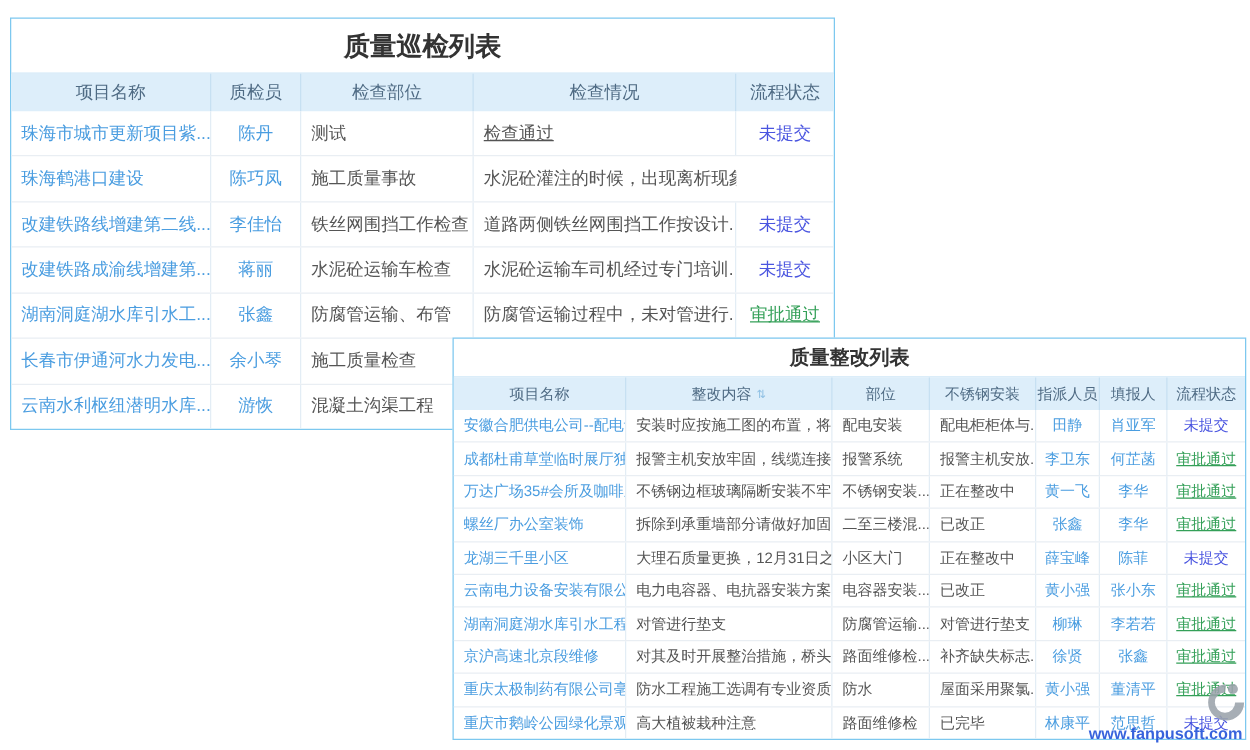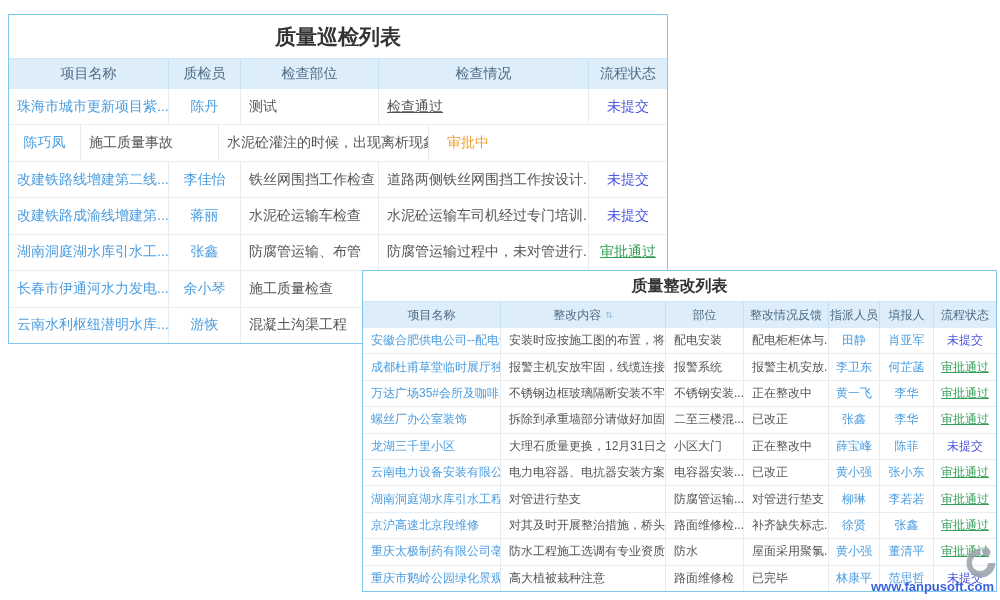--- a/index.html
+++ b/index.html
@@ -81,24 +81,24 @@
     </div>
   <div class="tbody">
       <div class="tr">
         <div class="td link al-l" style="width: 160px;">珠海市城市更新项目紫...</div>
         <div class="td link al-c" style="width: 72px;">陈丹</div>
         <div class="td plain al-l" style="width: 138px;">测试</div>
         <div class="td plain-u al-l" style="width: 210px;">检查通过</div>
         <div class="td st-blue al-c" style="width: 78px;">未提交</div>
       </div>
       <div class="tr">
+        <div class="td link al-l" style="width: 160px;">珠海鹤港口建设</div>
         <div class="td link al-c" style="width: 72px;">陈巧凤</div>
         <div class="td plain al-l" style="width: 138px;">施工质量事故</div>
         <div class="td plain al-l" style="width: 210px;">水泥砼灌注的时候，出现离析现象</div>
-        <div class="td st-orange al-c" style="width: 78px;">审批中</div>
       </div>
       <div class="tr">
         <div class="td link al-l" style="width: 160px;">改建铁路线增建第二线...</div>
         <div class="td link al-c" style="width: 72px;">李佳怡</div>
         <div class="td plain al-l" style="width: 138px;">铁丝网围挡工作检查</div>
         <div class="td plain al-l" style="width: 210px;">道路两侧铁丝网围挡工作按设计...</div>
         <div class="td st-blue al-c" style="width: 78px;">未提交</div>
       </div>
       <div class="tr">
         <div class="td link al-l" style="width: 160px;">改建铁路成渝线增建第...</div>
@@ -130,21 +130,21 @@
       </div>
     </div>
 </div>
 
 <div class="panel" id="rectification-panel">
   <div class="panel-title">质量整改列表</div>
   <div class="thead">
       <div class="th" style="width: 138px;">项目名称</div>
       <div class="th" style="width: 165px;">整改内容<span class="sort">⇅</span></div>
       <div class="th" style="width: 78px;">部位</div>
-      <div class="th" style="width: 85px;">整改情况反馈</div>
+      <div class="th" style="width: 85px;">不锈钢安装</div>
       <div class="th" style="width: 51px;">指派人员</div>
       <div class="th" style="width: 54px;">填报人</div>
       <div class="th" style="width: 62px;">流程状态</div>
     </div>
   <div class="tbody">
       <div class="tr">
         <div class="td link al-l" style="width: 138px;">安徽合肥供电公司--配电设备...</div>
         <div class="td plain al-l" style="width: 165px;">安装时应按施工图的布置，将...</div>
         <div class="td plain al-l" style="width: 78px;">配电安装</div>
         <div class="td plain al-l" style="width: 85px;">配电柜柜体与...</div>

